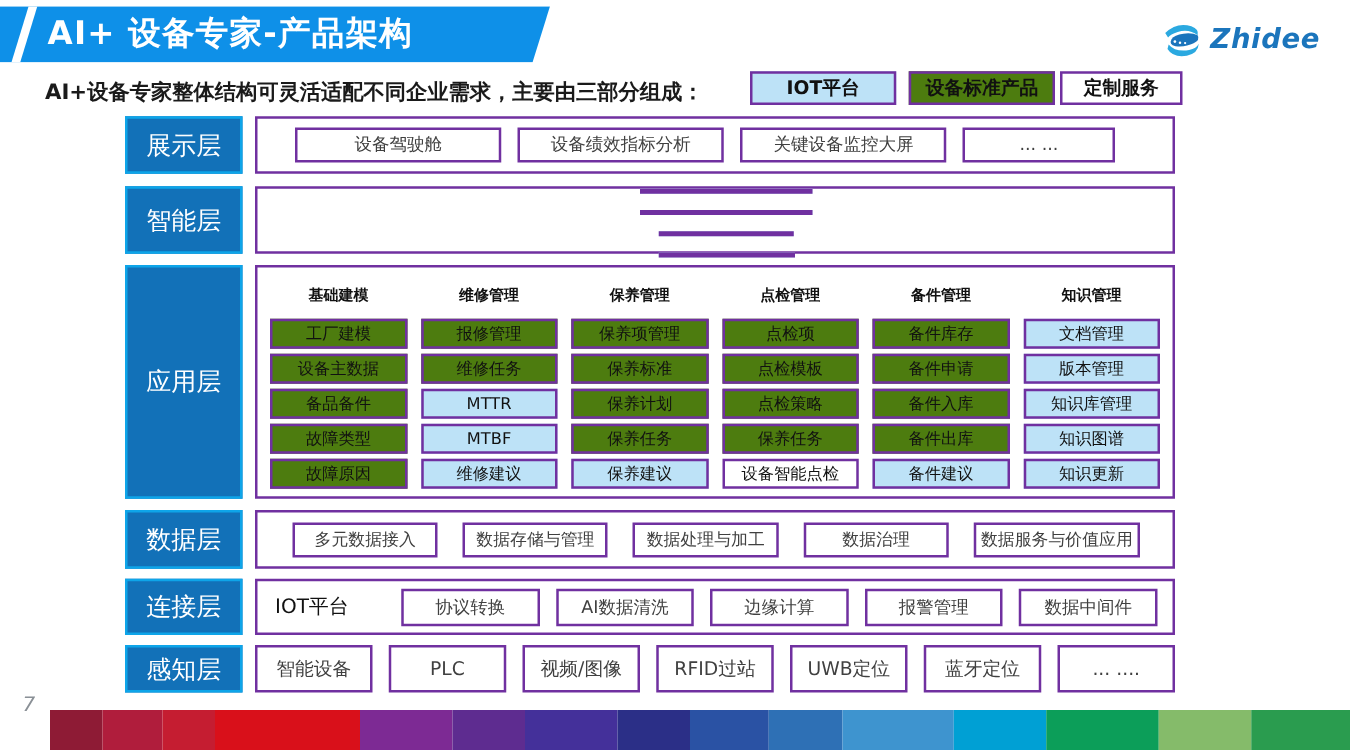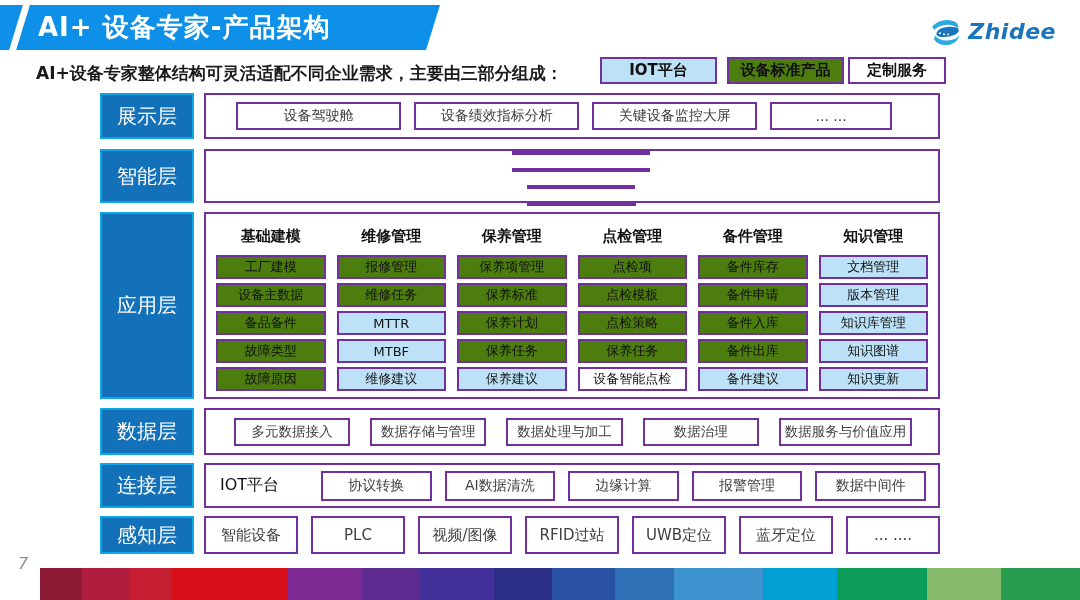--- a/index.html
+++ b/index.html
@@ -48,21 +48,21 @@
   
   .lbl-intel { top:149px; height:54px; }
   .box-intel { top:149px; height:54px; padding:0 12px 0 30px; gap:13px;flex-direction:column; }
   .box-intel .mod { height:32px; flex:1; font-size:15px; }
 
   
   .lbl-app { top:212px; height:187px; }
   .box-app { top:212px; height:187px; display:grid; padding:7px 10px 9px 10px;
              grid-template-columns:repeat(6,1fr); grid-auto-rows:auto;
              column-gap:11px; row-gap:4px; align-items:center; }
-  .app-head { font-size:15px; font-weight:bold; color:#111; text-align:right; height:30px;
+  .app-head { font-size:12px; font-weight:bold; color:#111; text-align:right; height:30px;
               display:flex; align-items:center; justify-content:center; white-space:nowrap; }
   .app-cell { height:24px; border:2px solid #7030A0; display:flex; align-items:center; justify-content:center;
               font-size:13px; color:#111; white-space:nowrap; overflow:hidden; }
 
   
   .lbl-data { top:408px; height:47px; }
   .box-data { top:408px; height:47px; padding:0 26px 0 28px; gap:20px; }
   .box-data .mod { height:28px; flex:1; font-size:13.5px; }
   .box-data .mod:last-child { flex:1.15; }
 

